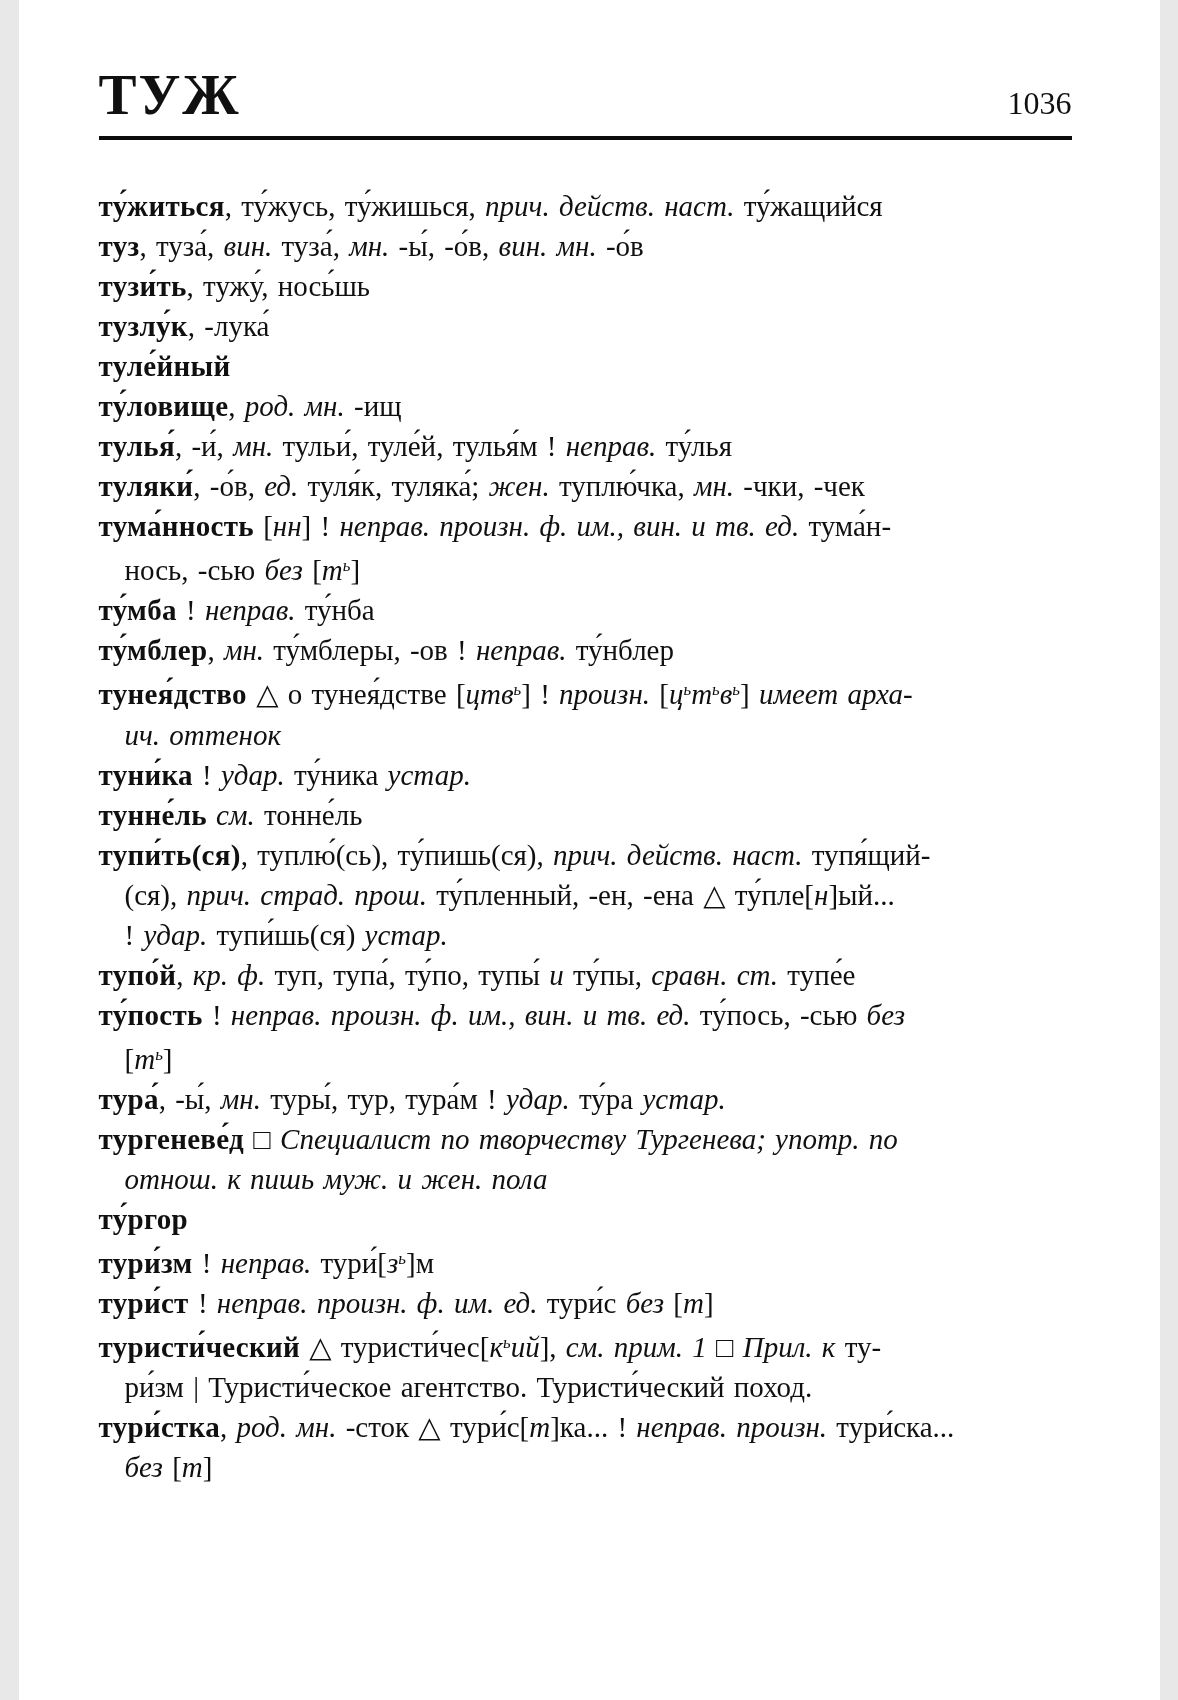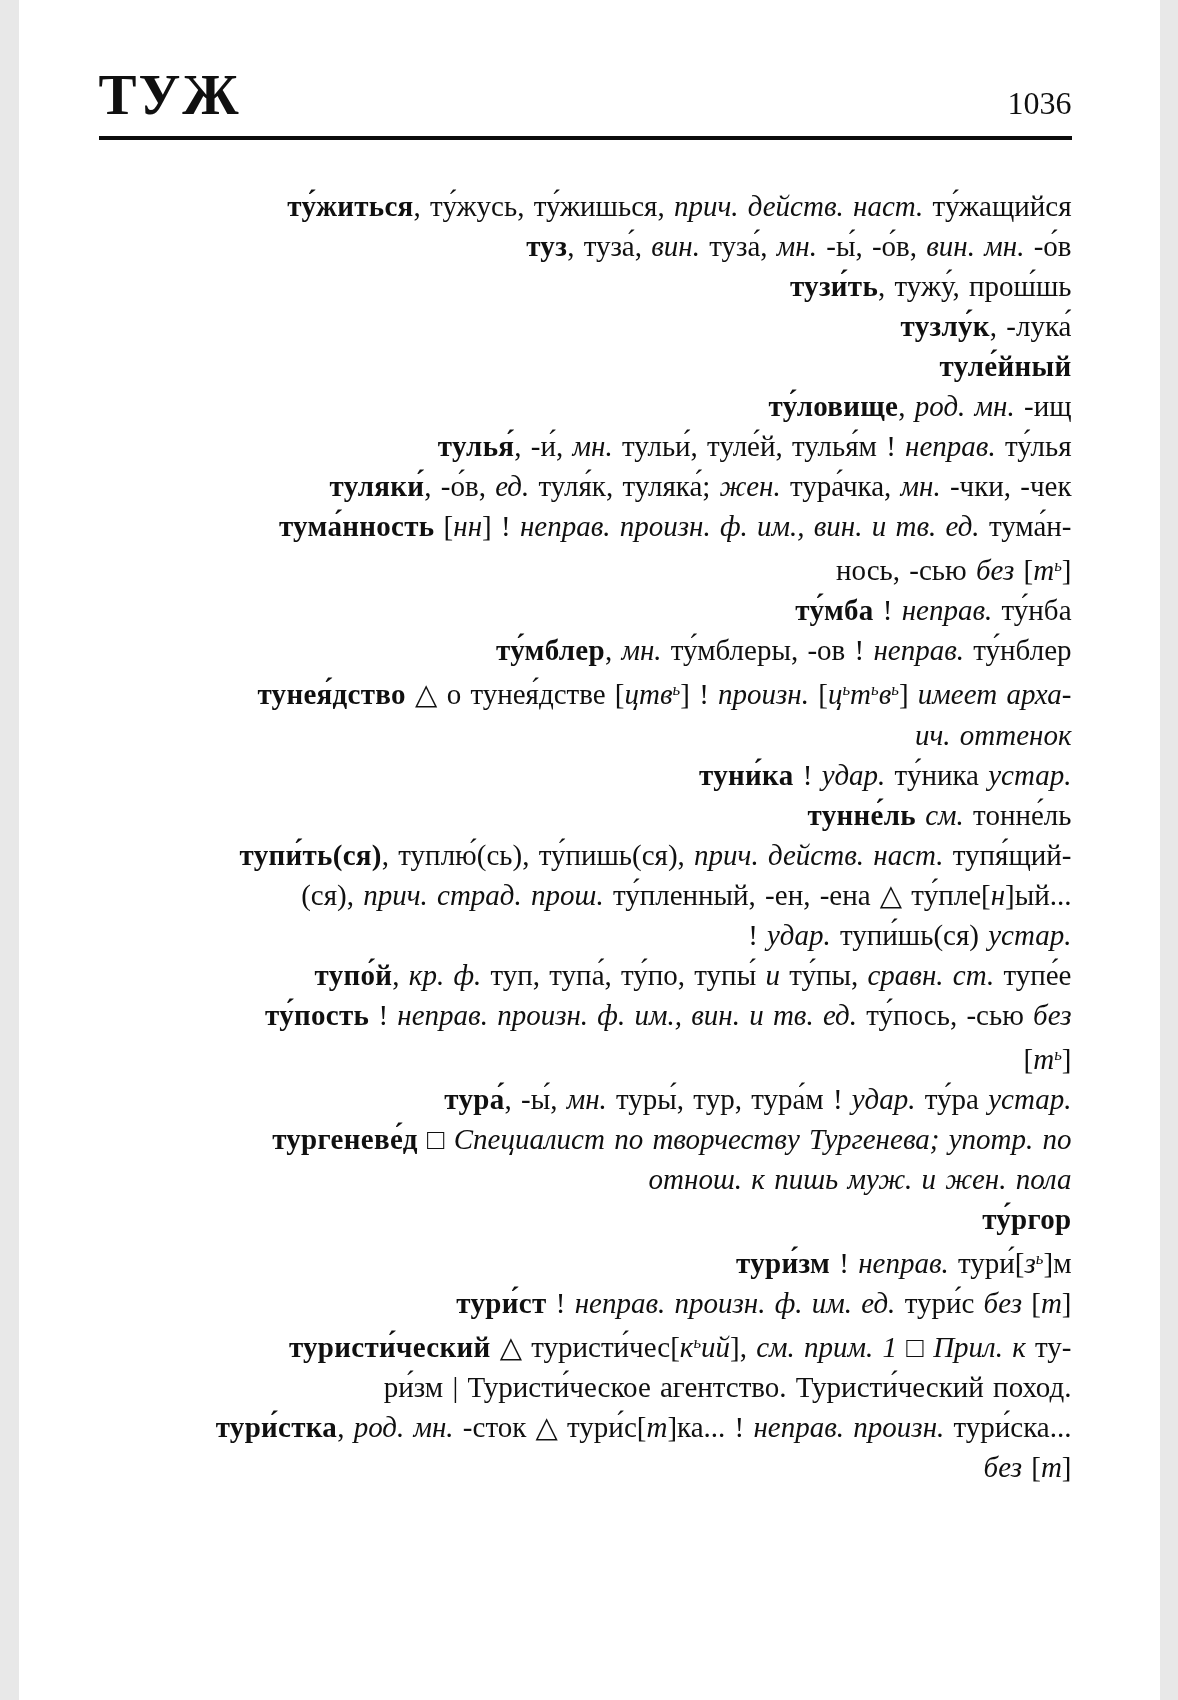--- a/index.html
+++ b/index.html
@@ -35,46 +35,46 @@
     height:4px;
     background:#0c0c0c;
   }
   .text-block {
     position:absolute;
     left:80px; right:88px; top:186px;
     font-size:29px;
     line-height:40px;
     word-spacing:2px;
   }
-  .line { white-space:pre;text-align:right; }
+  .line { white-space:pre; }
   .line.indent { padding-left:26px; }
   .f-b { font-weight:bold; letter-spacing:0.3px; }
   .f-r { }
   .f-i { font-style:italic; }
   .f-is { font-style:italic; font-size:0.58em; vertical-align:0.55em; letter-spacing:0; }
 </style>
 </head>
 <body>
 
 <div class="page">
   <div class="header">
     <span class="headword-big">ТУЖ</span>
     <span class="header-spacer"></span>
     <span class="page-number">1036</span>
   </div>
   <div class="header-rule"></div>
   <div class="text-block">
       <div class="line"><span class="f-b">ту́житься</span><span class="f-r">, ту́жусь, ту́жишься, </span><span class="f-i">прич. действ. наст.</span><span class="f-r"> ту́жащийся</span></div>
       <div class="line"><span class="f-b">туз</span><span class="f-r">, туза́, </span><span class="f-i">вин.</span><span class="f-r"> туза́, </span><span class="f-i">мн.</span><span class="f-r"> -ы́, -о́в, </span><span class="f-i">вин. мн.</span><span class="f-r"> -о́в</span></div>
-      <div class="line"><span class="f-b">тузи́ть</span><span class="f-r">, тужу́, прош́шь</span></div>
+      <div class="line"><span class="f-b">тузи́ть</span><span class="f-r">, тужу́, нось́шь</span></div>
       <div class="line"><span class="f-b">тузлу́к</span><span class="f-r">, -лука́</span></div>
       <div class="line"><span class="f-b">туле́йный</span></div>
       <div class="line"><span class="f-b">ту́ловище</span><span class="f-r">, </span><span class="f-i">род. мн.</span><span class="f-r"> -ищ</span></div>
       <div class="line"><span class="f-b">тулья́</span><span class="f-r">, -и́, </span><span class="f-i">мн.</span><span class="f-r"> тульи́, туле́й, тулья́м ! </span><span class="f-i">неправ.</span><span class="f-r"> ту́лья</span></div>
-      <div class="line"><span class="f-b">туляки́</span><span class="f-r">, -о́в, </span><span class="f-i">ед.</span><span class="f-r"> туля́к, туляка́; </span><span class="f-i">жен.</span><span class="f-r"> тура́чка, </span><span class="f-i">мн.</span><span class="f-r"> -чки, -чек</span></div>
+      <div class="line"><span class="f-b">туляки́</span><span class="f-r">, -о́в, </span><span class="f-i">ед.</span><span class="f-r"> туля́к, туляка́; </span><span class="f-i">жен.</span><span class="f-r"> туплю́чка, </span><span class="f-i">мн.</span><span class="f-r"> -чки, -чек</span></div>
       <div class="line"><span class="f-b">тума́нность</span><span class="f-r"> [</span><span class="f-i">нн</span><span class="f-r">] ! </span><span class="f-i">неправ. произн. ф. им., вин. и тв. ед.</span><span class="f-r"> тума́н-</span></div>
       <div class="line indent"><span class="f-r">нось, -сью </span><span class="f-i">без</span><span class="f-r"> [</span><span class="f-i">т</span><span class="f-is">ь</span><span class="f-r">]</span></div>
       <div class="line"><span class="f-b">ту́мба</span><span class="f-r"> ! </span><span class="f-i">неправ.</span><span class="f-r"> ту́нба</span></div>
       <div class="line"><span class="f-b">ту́мблер</span><span class="f-r">, </span><span class="f-i">мн.</span><span class="f-r"> ту́мблеры, -ов ! </span><span class="f-i">неправ.</span><span class="f-r"> ту́нблер</span></div>
       <div class="line"><span class="f-b">тунея́дство</span><span class="f-r"> △ о тунея́дстве [</span><span class="f-i">цтв</span><span class="f-is">ь</span><span class="f-r">] ! </span><span class="f-i">произн.</span><span class="f-r"> [</span><span class="f-i">ц</span><span class="f-is">ь</span><span class="f-i">т</span><span class="f-is">ь</span><span class="f-i">в</span><span class="f-is">ь</span><span class="f-r">] </span><span class="f-i">имеет арха-</span></div>
       <div class="line indent"><span class="f-i">ич. оттенок</span></div>
       <div class="line"><span class="f-b">туни́ка</span><span class="f-r"> ! </span><span class="f-i">удар.</span><span class="f-r"> ту́ника </span><span class="f-i">устар.</span></div>
       <div class="line"><span class="f-b">тунне́ль</span><span class="f-r"> </span><span class="f-i">см.</span><span class="f-r"> тонне́ль</span></div>
       <div class="line"><span class="f-b">тупи́ть(ся)</span><span class="f-r">, туплю́(сь), ту́пишь(ся), </span><span class="f-i">прич. действ. наст.</span><span class="f-r"> тупя́щий-</span></div>
       <div class="line indent"><span class="f-r">(ся), </span><span class="f-i">прич. страд. прош.</span><span class="f-r"> ту́пленный, -ен, -ена △ ту́пле[</span><span class="f-i">н</span><span class="f-r">]ый...</span></div>

